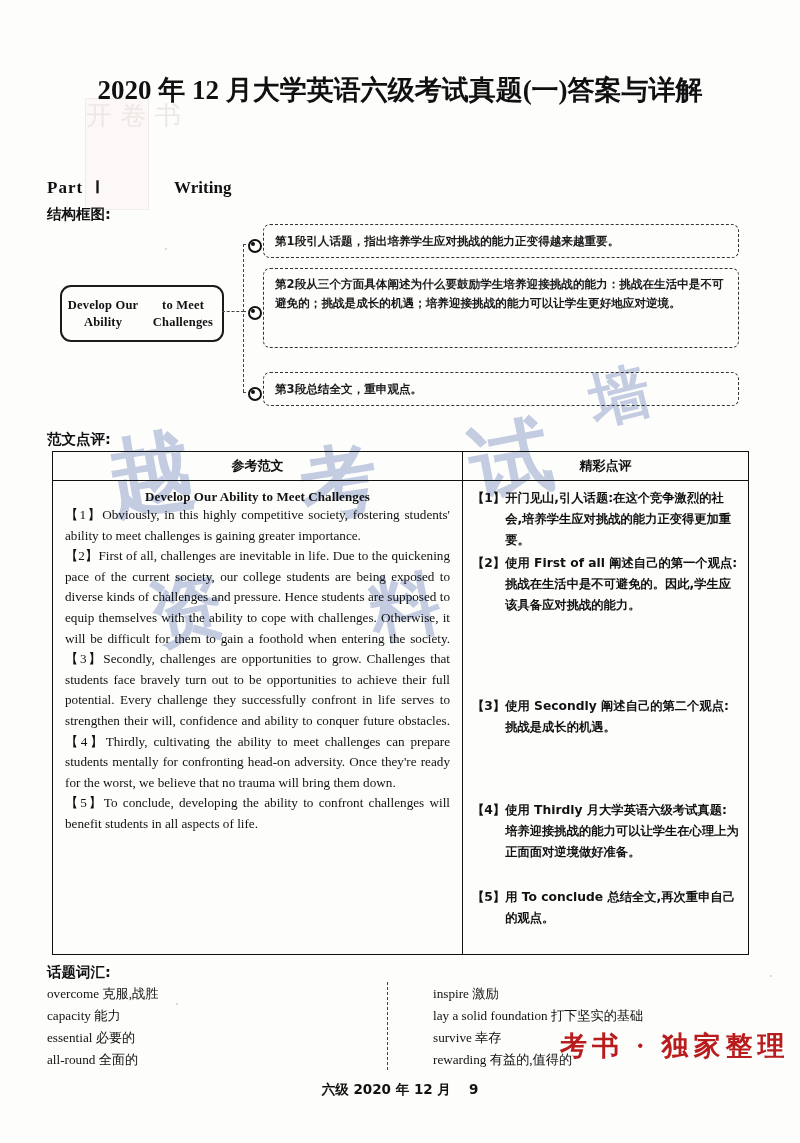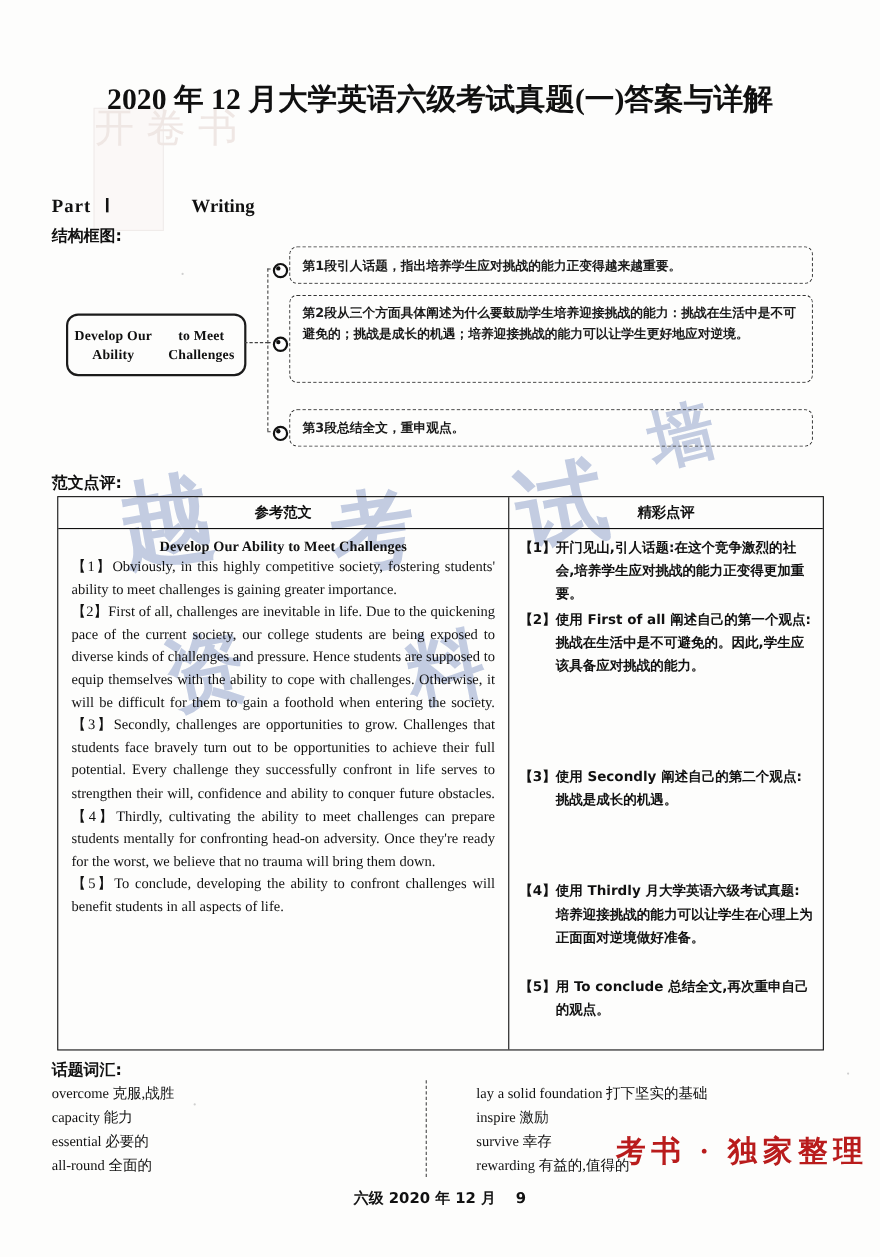--- a/index.html
+++ b/index.html
@@ -26,21 +26,21 @@
     user-select: none;
     font-family: "Liberation Serif", "DejaVu Serif", serif;
     white-space: nowrap;
   }
   .wm-stamp {
     left: 85px; top: 98px;
     width: 62px; height: 110px;
     border: 1px solid #f0ecea;
     background: #fbf8f7;
     color: #efe7e4;
-    font-size: 36px;
+    font-size: 26px;
     line-height: 34px;
     text-align: center;
     letter-spacing: 1px;
   }
   .wm-blue {
     color: #b9c4dd;
     font-size: 86px;
     font-weight: 700;
     opacity: .85;
     letter-spacing: 10px;
@@ -361,22 +361,22 @@
   <div class="sec-label" id="label-vocab">话题词汇:</div>
   <div class="vocab-div"></div>
   <div id="vocab">
     <div class="vocab-col">
       <div class="vocab-item">overcome 克服,战胜</div>
       <div class="vocab-item">capacity 能力</div>
       <div class="vocab-item">essential 必要的</div>
       <div class="vocab-item">all-round 全面的</div>
     </div>
     <div class="vocab-col right">
+      <div class="vocab-item">inspire 激励</div>
       <div class="vocab-item">lay a solid foundation 打下坚实的基础</div>
-      <div class="vocab-item">inspire 激励</div>
       <div class="vocab-item">survive 幸存</div>
       <div class="vocab-item">rewarding 有益的,值得的</div>
     </div>
   </div>
 
   <div id="footer">
     <span>六级 2020 年 12 月</span><span class="pg">9</span>
   </div>
 
 </div>

